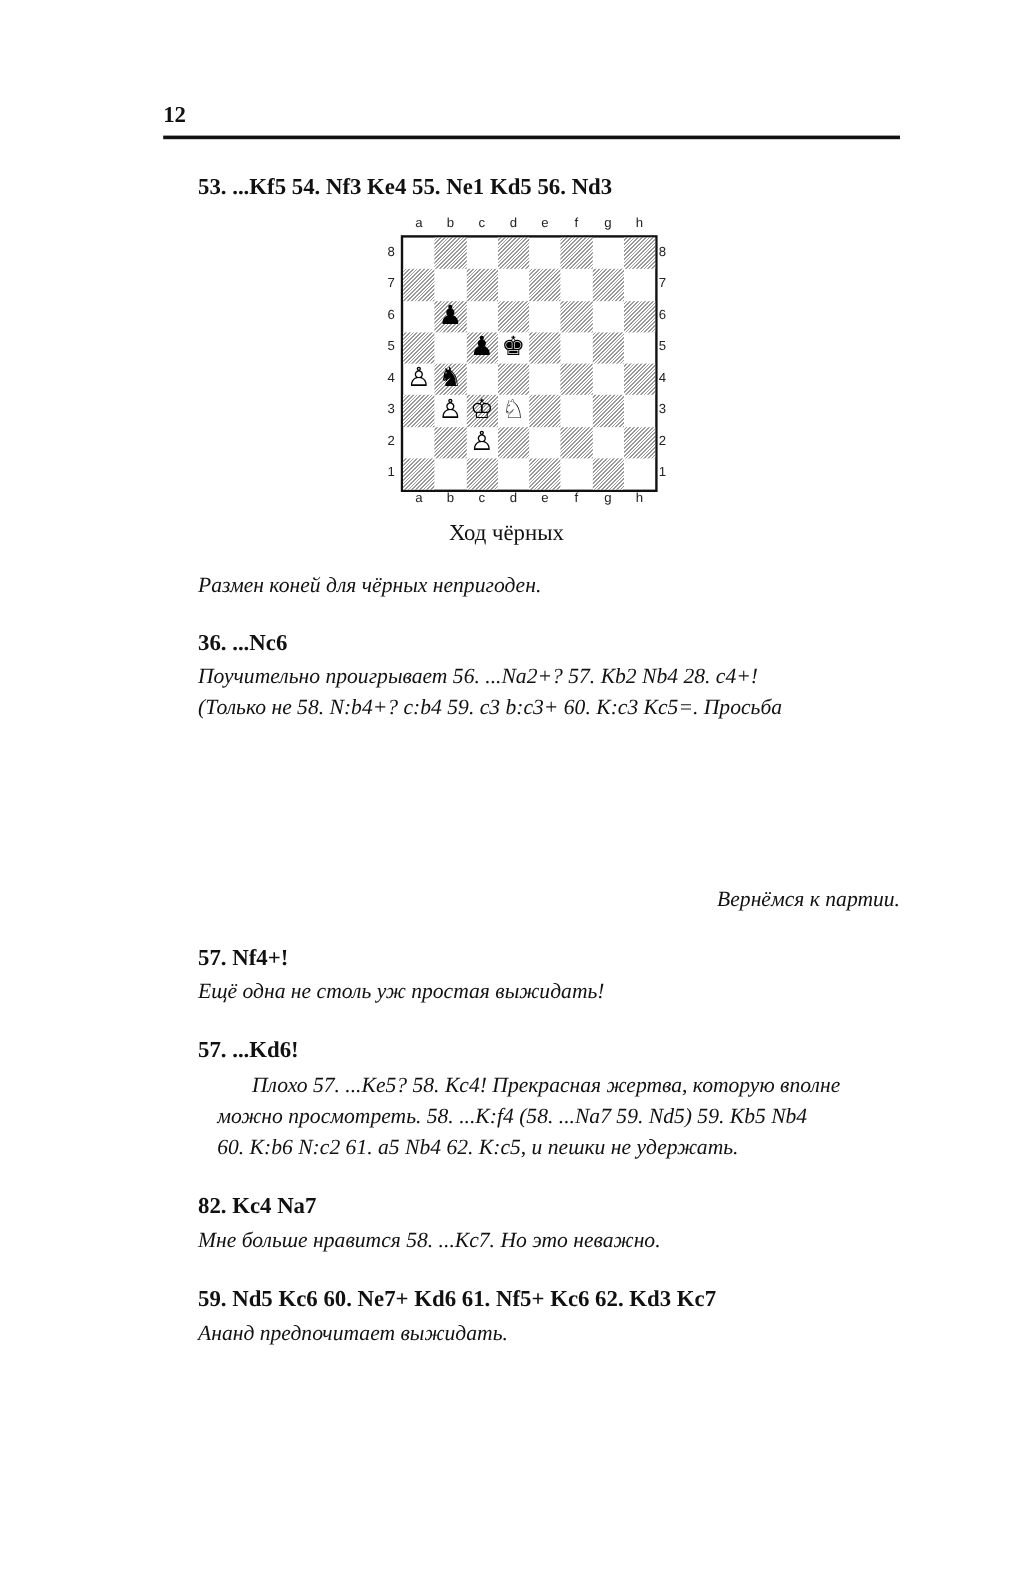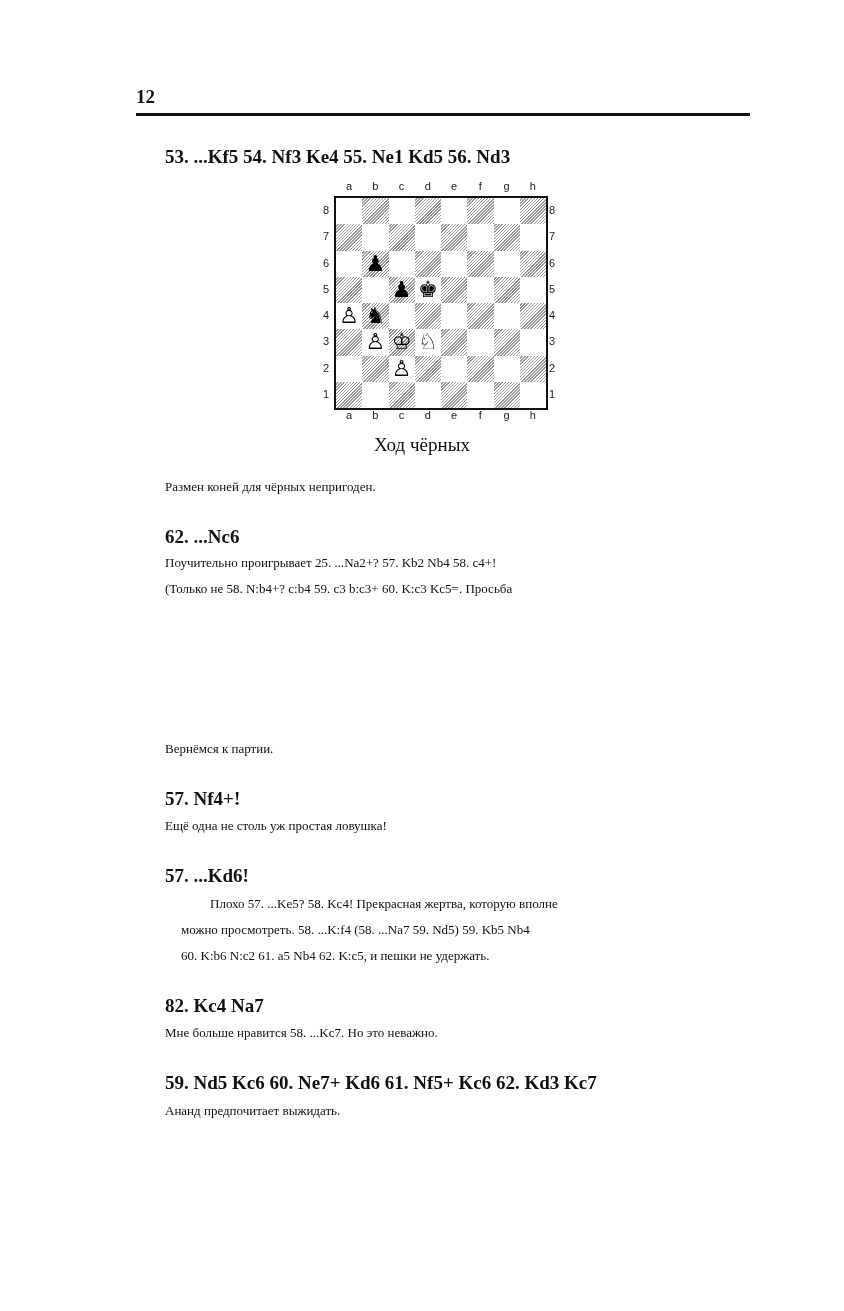--- a/index.html
+++ b/index.html
@@ -9,21 +9,21 @@
   .running-head { position:absolute; left:0; width:614px; top:2px; text-align:center; font-style:italic; font-size:17px; font-family:"Liberation Serif", serif; }
   .rule { position:absolute; left:136px; top:113px; width:614px; height:3px; background:#111; }
   .move-head { position:absolute; left:165px; font-weight:bold; font-size:19px; font-family:"Liberation Serif", serif; white-space:nowrap; }
   .board-wrap { position:absolute; left:334px; top:196px; width:210px; height:210px; border:2px solid #111; box-sizing:content-box; }
   .sq { position:absolute; width:26.25px; height:26.25px; }
   .sq.dark { background: repeating-linear-gradient(135deg, #ffffff 0px, #ffffff 1.2px, #9a9a9a 1.2px, #9a9a9a 2.2px); }
   .piece { position:absolute; width:26.25px; height:26.25px; display:flex; align-items:center; justify-content:center; font-size:22px; line-height:1; font-family:"DejaVu Sans", sans-serif; color:#000; }
   .coord { position:absolute; font-size:11px; font-family:"Liberation Sans", sans-serif; color:#222; text-align:center; width:26px; }
   .rank { position:absolute; font-size:11px; font-family:"Liberation Sans", sans-serif; color:#222; }
   .caption { position:absolute; left:0; width:844px; top:434px; text-align:center; font-size:19px; font-family:"Liberation Serif", serif; }
-  .para { position:absolute; left:136px; width:614px; font-size:13px; line-height:26px; font-family:"Liberation Serif", serif; }
+  .para { position:absolute; left:136px; width:614px; font-size:18px; line-height:26px; font-family:"Liberation Serif", serif;font-style:italic; }
   .para .ind { display:inline-block; width:29px; }
 </style>
 </head>
 <body>
 
 <div class="header">
   <span class="page-num">12</span>
 </div>
 <div class="rule"></div>
 
@@ -136,30 +136,30 @@
     <div class="piece" style="left: 26.25px; top: 131.25px;">♙</div>
     <div class="piece" style="left: 52.5px; top: 131.25px;">♔</div>
     <div class="piece" style="left: 78.75px; top: 131.25px;">♘</div>
     <div class="piece" style="left: 52.5px; top: 157.5px;">♙</div>
   </div>
 
 <div class="caption">Ход чёрных</div>
 
 <div class="para" style="top:474px;"><span class="ind"></span><span>Ρазмен коней для чёрных непригоден.</span></div>
 
-<div class="move-head" style="top:526px;">62. ...Nc6</div>
+<div class="move-head" style="top:526px;">36. ...Nc6</div>
 <div class="para" style="top:550px;">
-  <div><span class="ind"></span><span>Поучительно проигрывает 25. ...Na2+? 57. Kb2 Nb4 58. c4+!</span></div>
+  <div><span class="ind"></span><span>Поучительно проигрывает 56. ...Na2+? 57. Kb2 Nb4 28. c4+!</span></div>
   <div><span class="ind"></span><span>(Только не 58. N:b4+? c:b4 59. c3 b:c3+ 60. K:c3 Kc5=. Просьба</span></div>
 </div>
 
-<div class="para" style="top:736px;"><span class="ind"></span><span>Вернёмся к партии.</span></div>
+<div class="para" style="top:736px;text-align:right;"><span class="ind"></span><span>Вернёмся к партии.</span></div>
 
 <div class="move-head" style="top:788px;">57. Nf4+!</div>
-<div class="para" style="top:813px;"><span class="ind"></span><span>Ещё одна не столь уж простая ловушка!</span></div>
+<div class="para" style="top:813px;"><span class="ind"></span><span>Ещё одна не столь уж простая выжидать!</span></div>
 
 <div class="move-head" style="top:865px;">57. ...Kd6!</div>
 <div class="para" style="top:891px;margin-left:45px;">
   <div><span class="ind"></span><span>Плохо 57. ...Ke5? 58. Kc4! Прекрасная жертва, которую вполне</span></div>
   <div><span>можно просмотреть. 58. ...K:f4 (58. ...Na7 59. Nd5) 59. Kb5 Nb4</span></div>
   <div><span>60. K:b6 N:c2 61. a5 Nb4 62. K:c5, и пешки не удержать.</span></div>
 </div>
 
 <div class="move-head" style="top:995px;">82. Kc4 Na7</div>
 <div class="para" style="top:1020px;"><span class="ind"></span><span>Мне больше нравится 58. ...Kc7. Но это неважно.</span></div>

